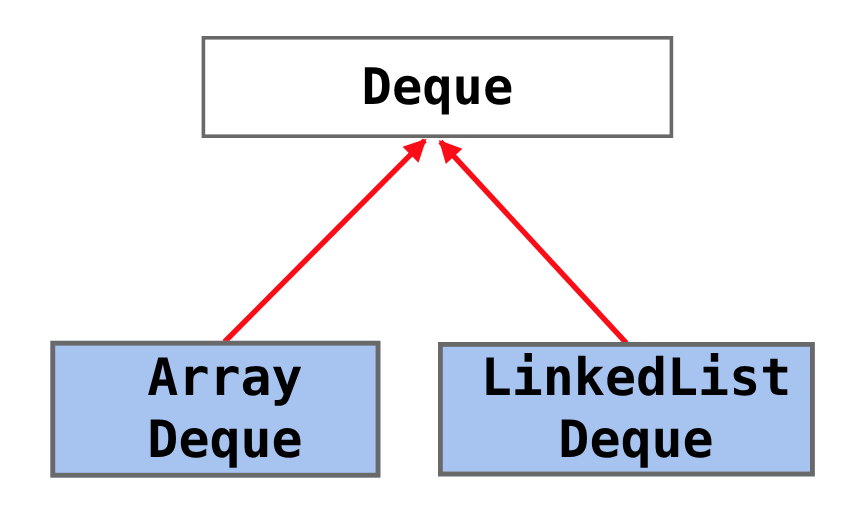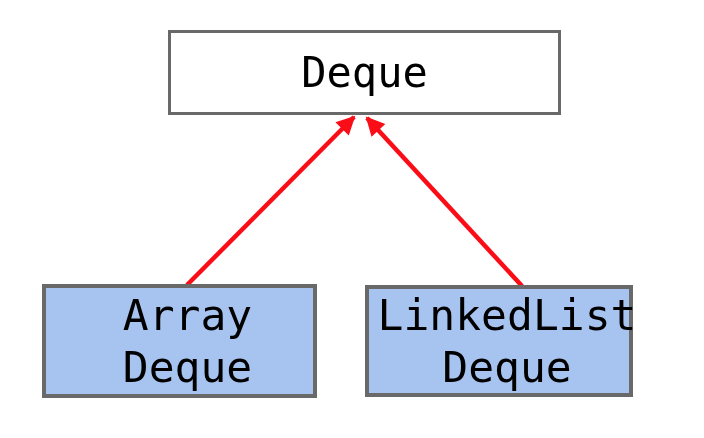--- a/index.html
+++ b/index.html
@@ -20,36 +20,37 @@
     overflow: hidden;
     font-family: "DejaVu Sans Mono", "Liberation Mono", monospace;
     color: var(--text);
   }
   .node {
     position: absolute;
     display: flex;
     align-items: center;
     justify-content: center;
     text-align: center;
+    font-weight: bold;
   }
   .node-parent {
     left: 168px; top: 30px; width: 393px; height: 85px;
     background: var(--parent-fill);
     border: 3px solid var(--border);
     font-size: 42px;
   }
   .node-child {
     background: var(--child-fill);
     border: 4px solid var(--border);
     font-size: 43px;
     line-height: 52px;
   }
   .node-child .label { overflow: visible; margin-left: 16px; }
   .node-array { left: 42px; top: 284px; width: 275px; height: 114px; }
-  .node-linkedlist { left: 365px; top: 285px; width: 268px; height: 112px; }
+  .node-linkedlist { left: 365px; top: 285px; width: 314px; height: 112px; }
   .edges {
     position: absolute;
     left: 0; top: 0;
     width: 704px; height: 438px;
     pointer-events: none;
   }
   .edges line {
     stroke: var(--arrow);
     stroke-width: 4.5;
   }

